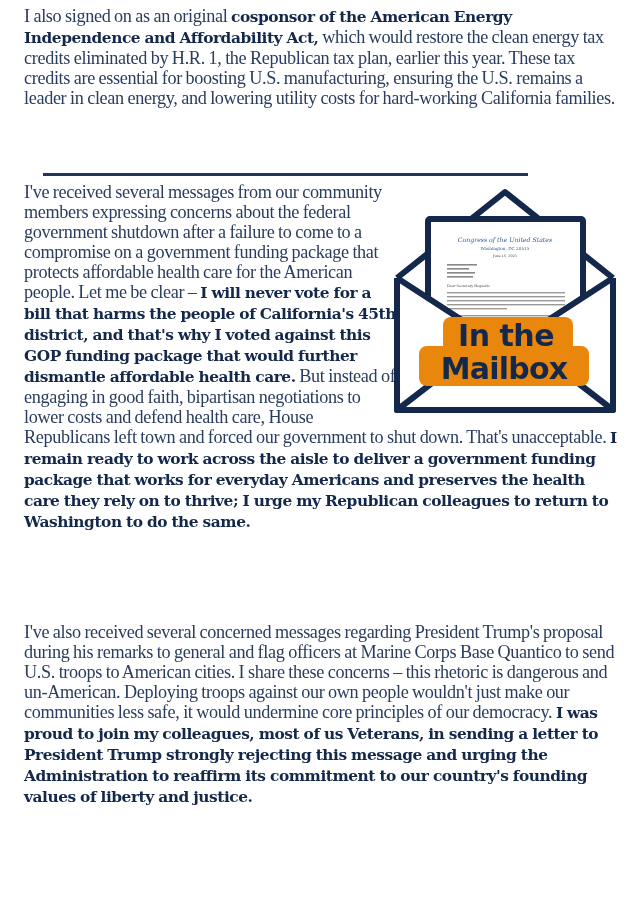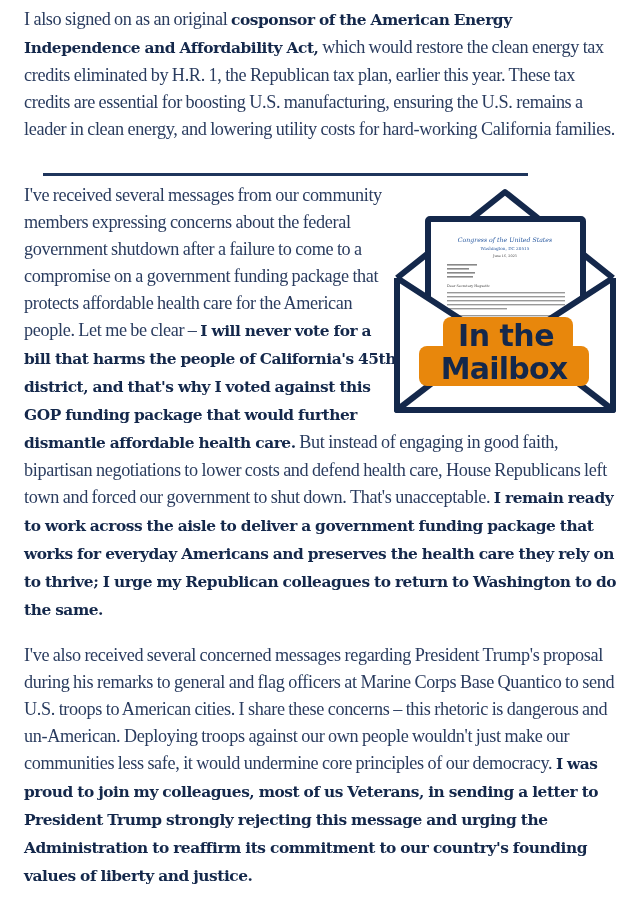--- a/index.html
+++ b/index.html
@@ -12,37 +12,37 @@
       height: 905px;
       position: relative;
       overflow: hidden;
       font-family: "DejaVu Serif", "Liberation Serif", serif;
       color: #243659;
     }
     .para {
       position: absolute;
       left: 24px;
       font-size: 16.2px;
-      line-height: 27px;
+      line-height: 20px;
       letter-spacing: -0.35px;
       word-spacing: -0.5px;
       color: #2a3c5f;
       font-family: "Liberation Serif", "DejaVu Serif", serif;
       font-size: 18.2px;
     }
     .para b {
       font-weight: bold;
       color: #14284b;
       font-family: "DejaVu Serif", serif;
       font-size: 15.4px;
       letter-spacing: -0.45px;
     }
     #p1 { top: 6px; width: 600px; }
     #p2 { top: 182px; width: 600px; }
-    #p3 { top: 642px; width: 600px; }
+    #p3 { top: 622px; width: 600px; }
     .divider {
       position: absolute;
       left: 43px;
       top: 173px;
       width: 485px;
       height: 2.5px;
       background: #1f355c;
     }
     .float-img {
       float: right;

